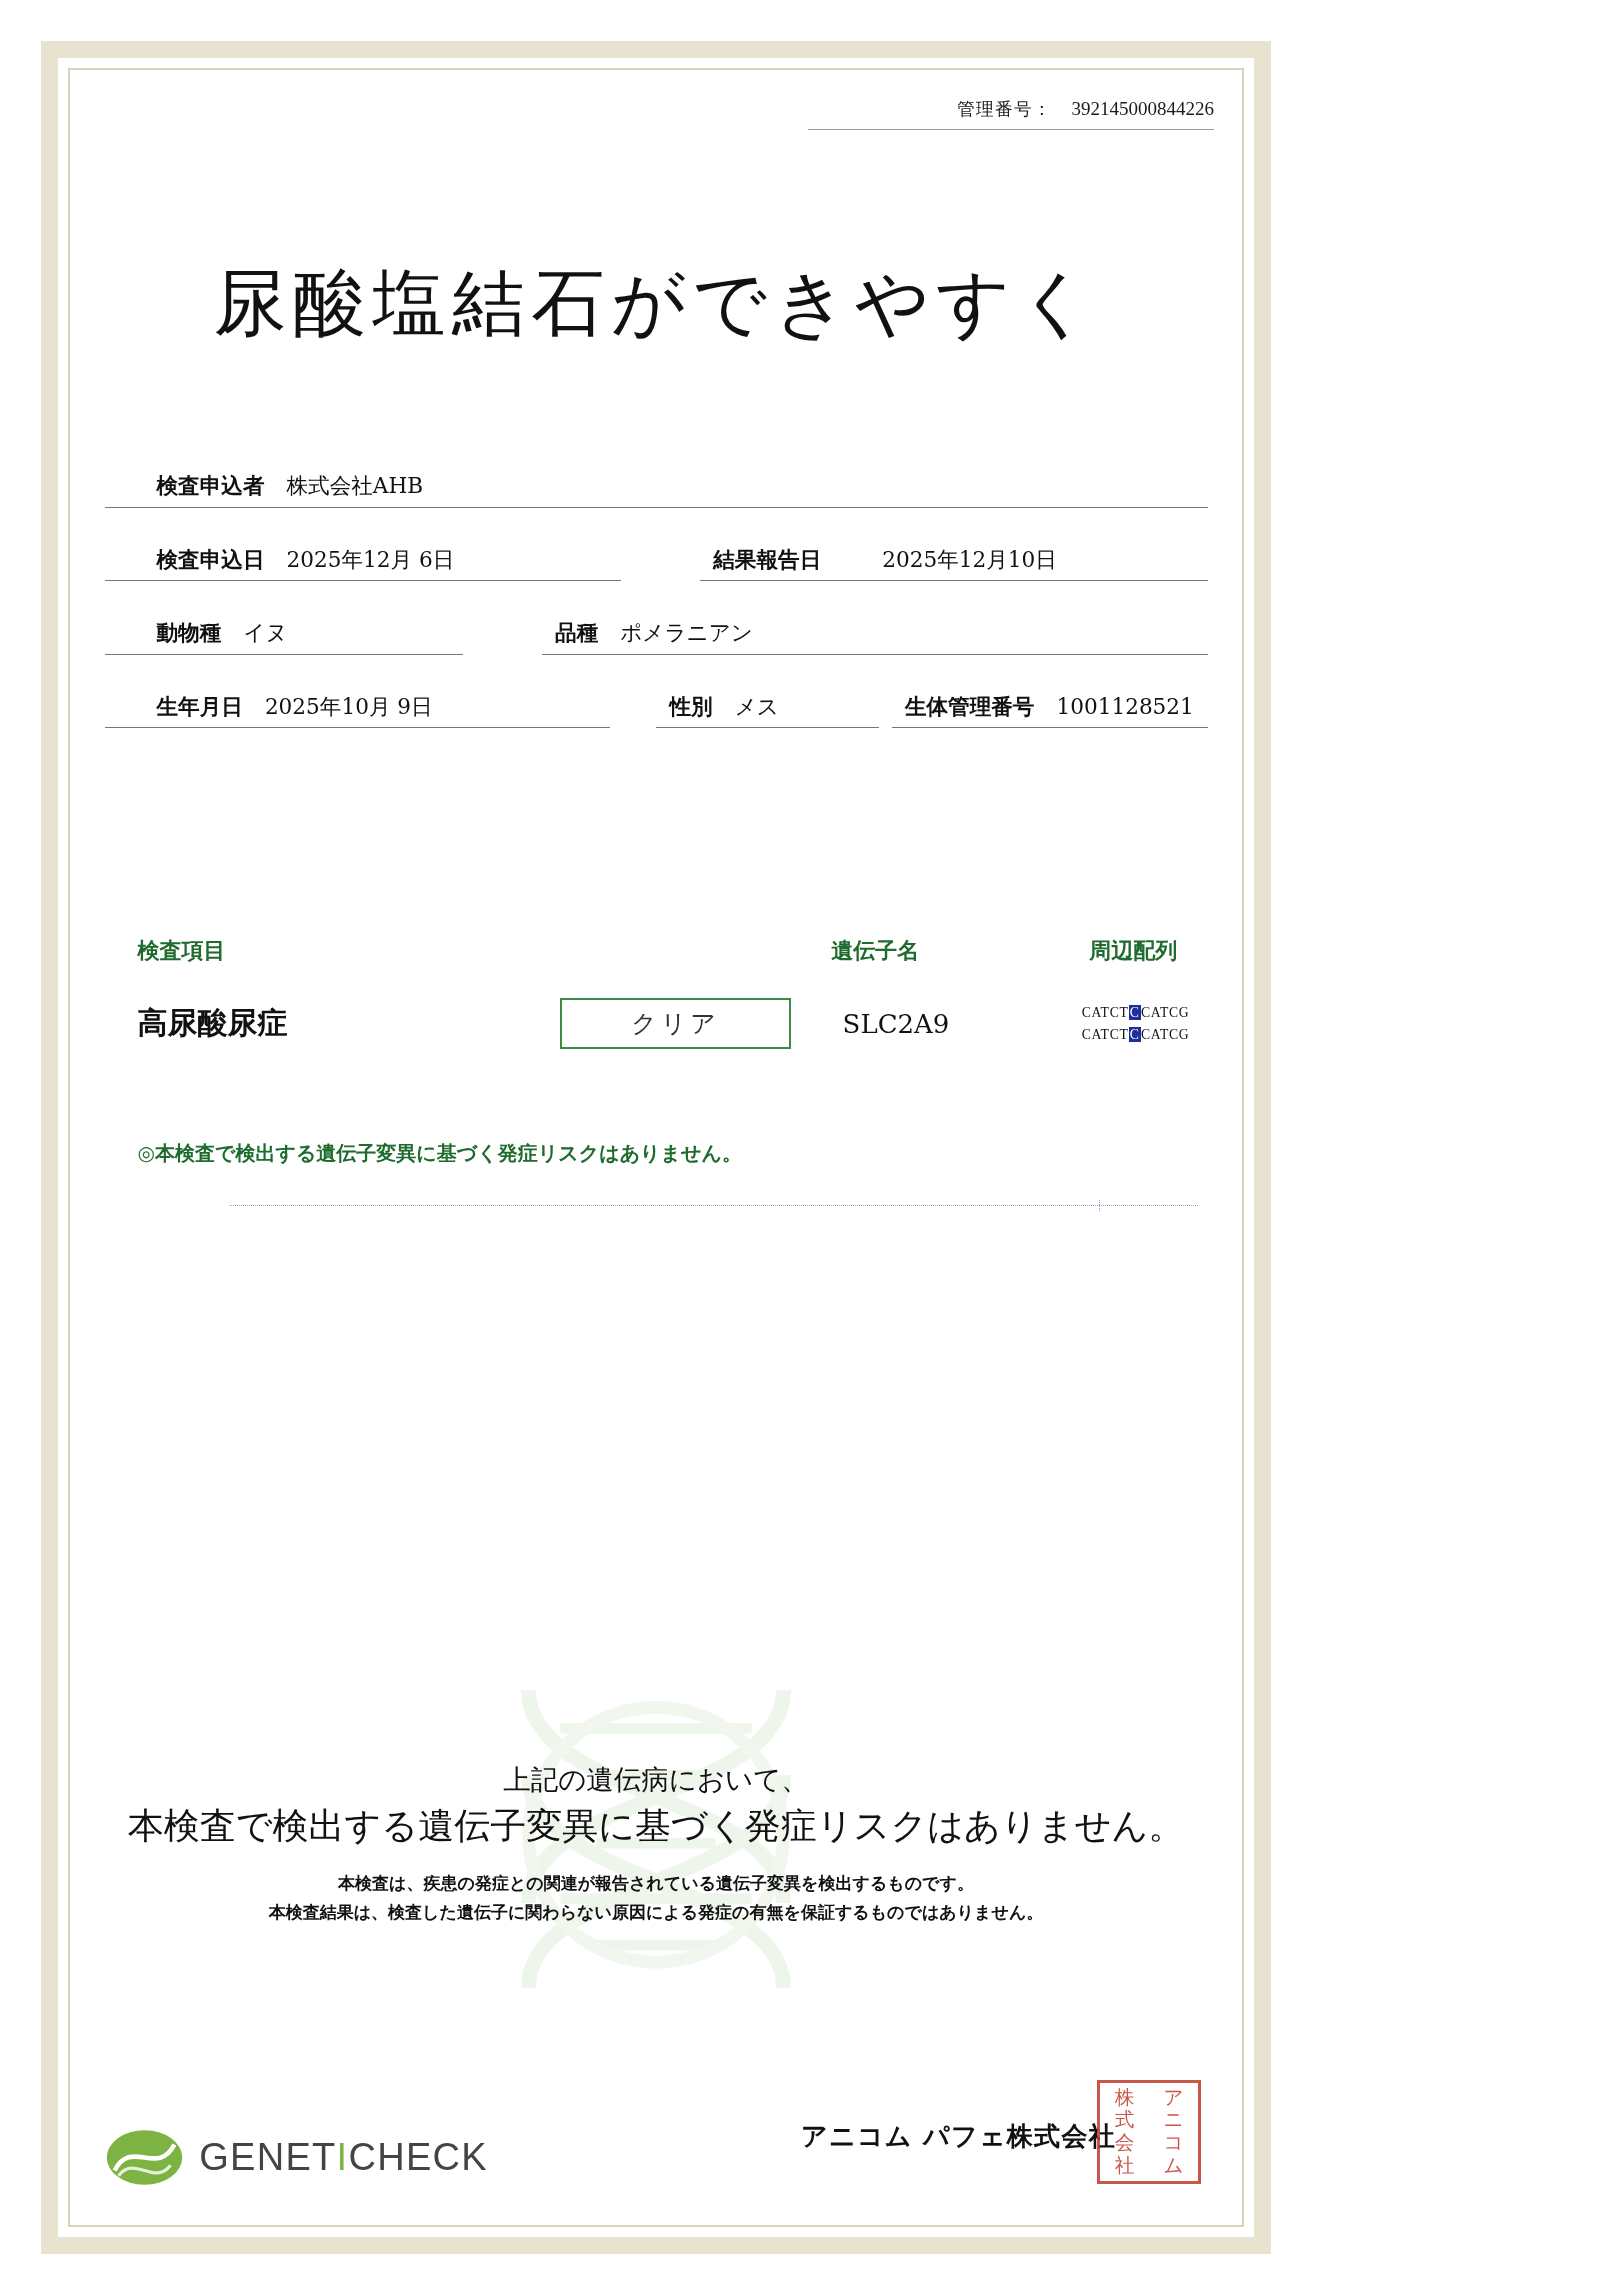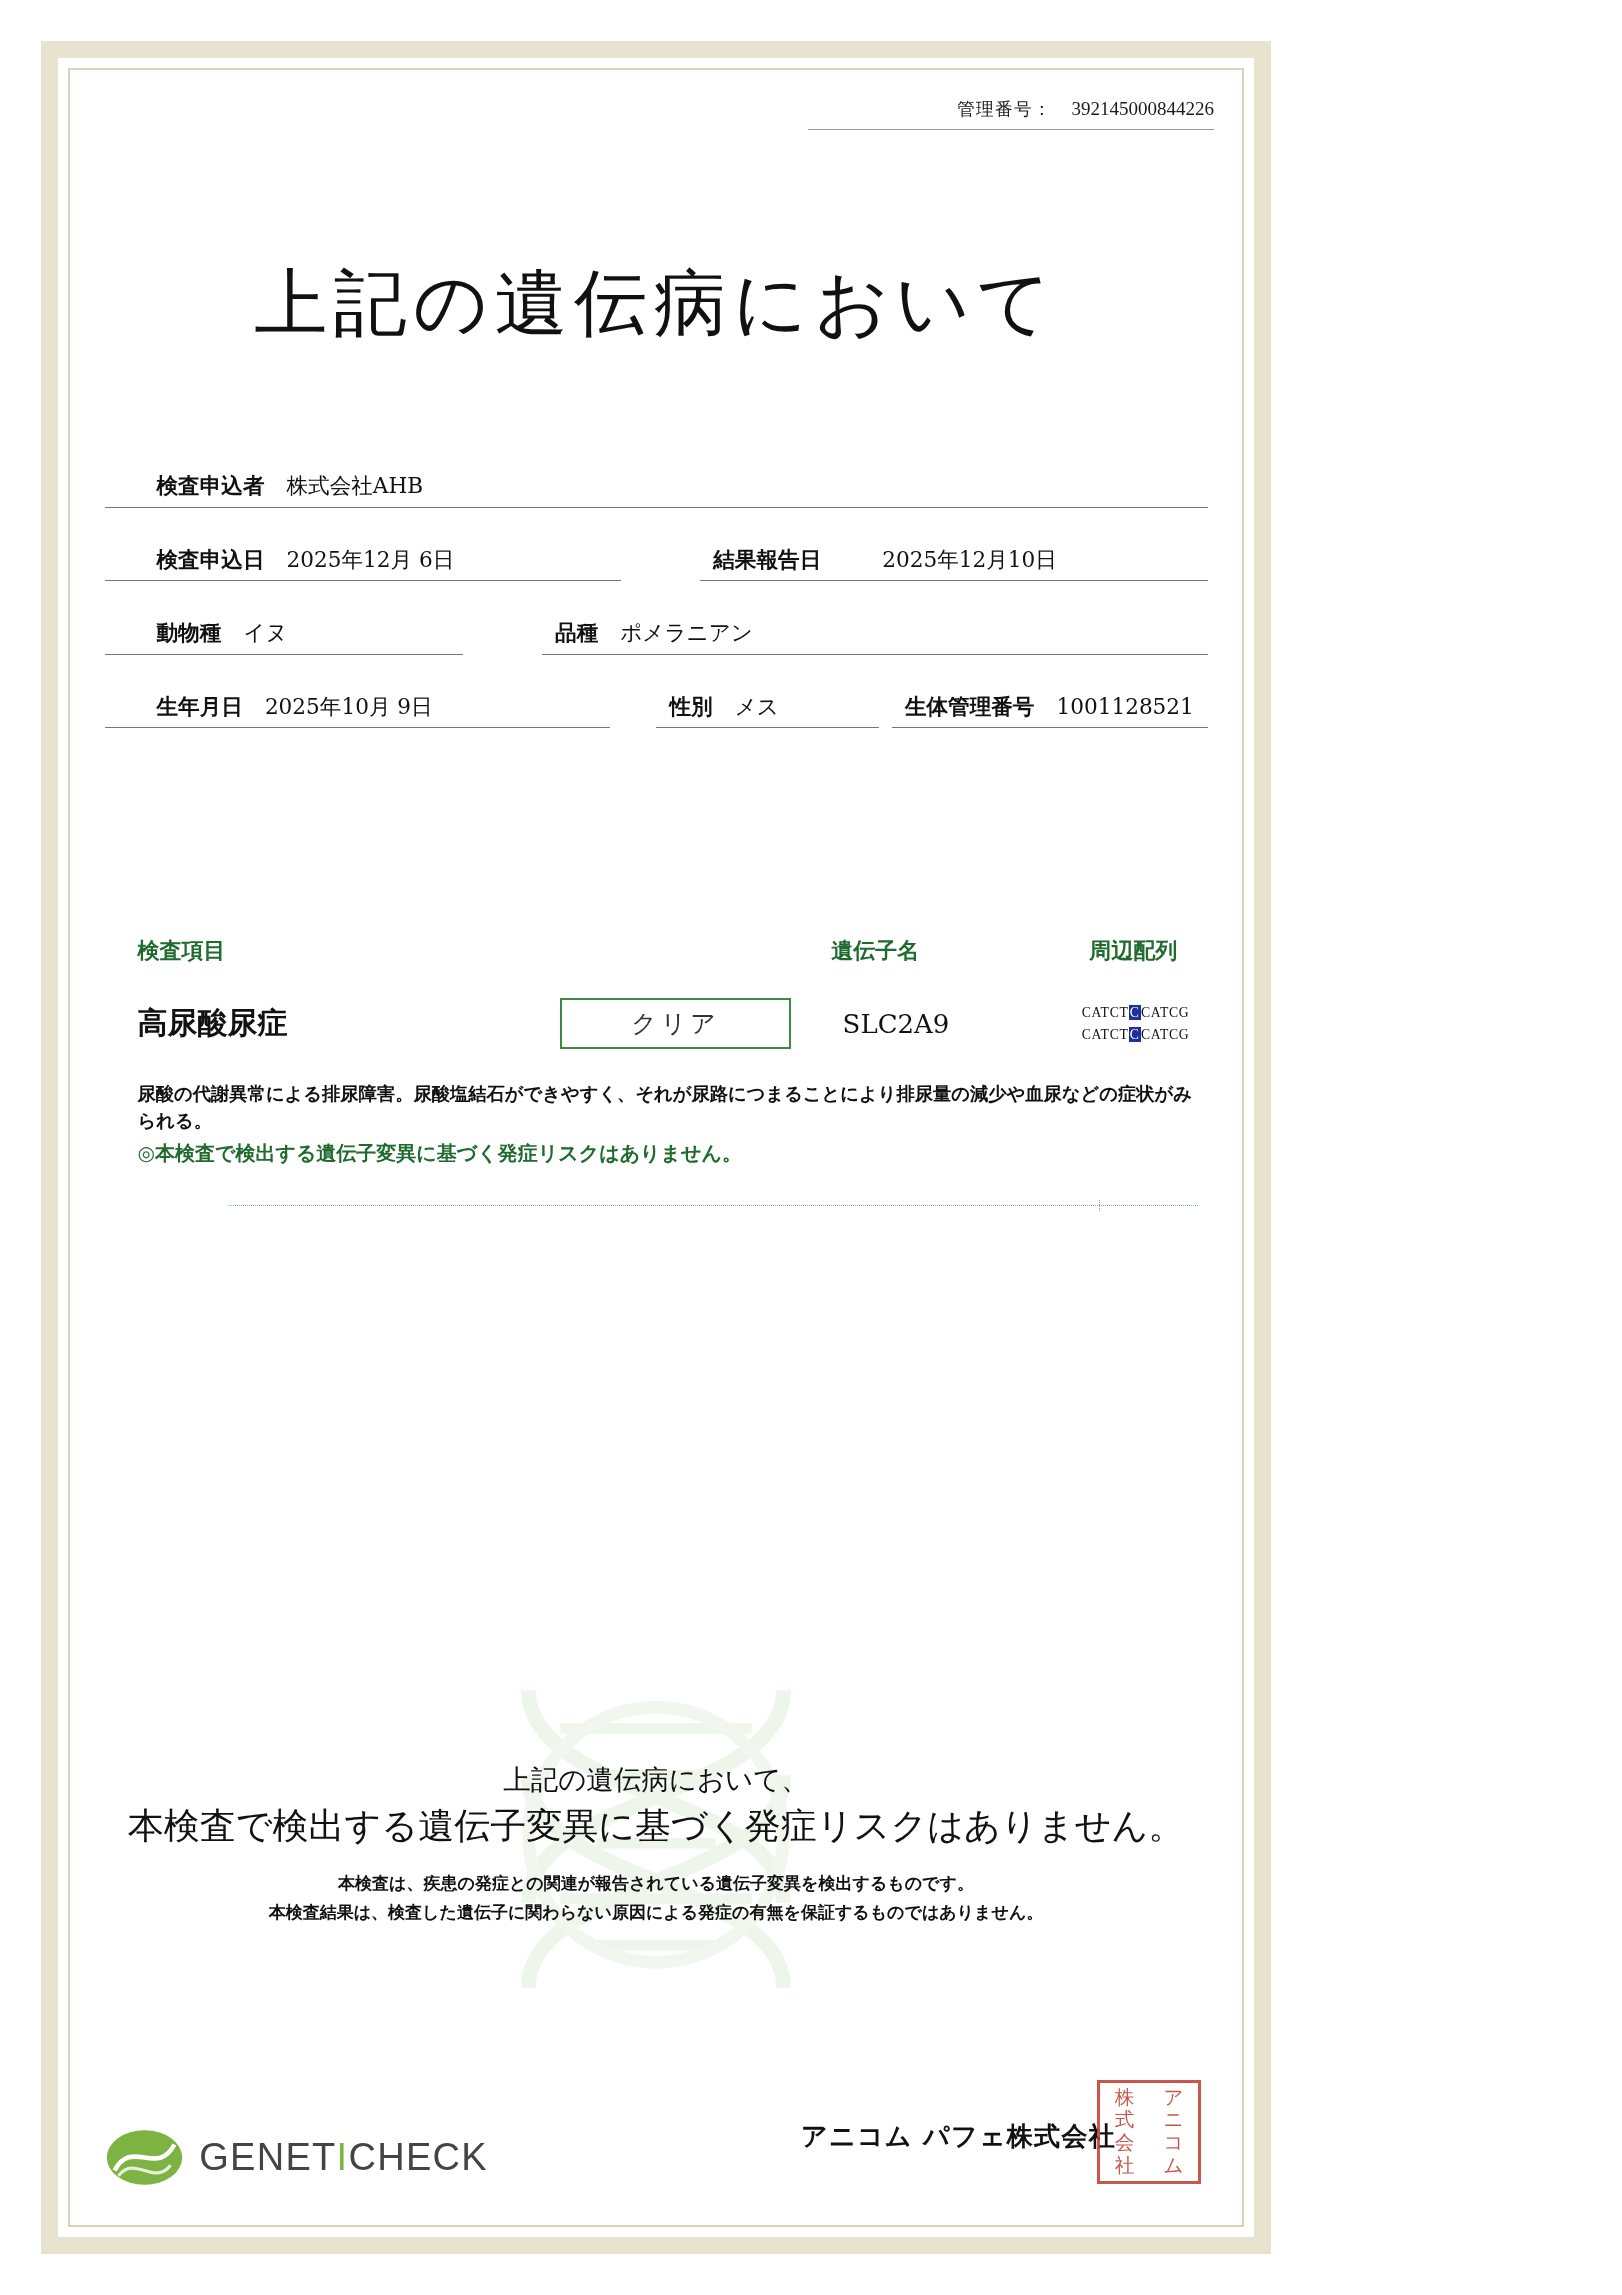--- a/index.html
+++ b/index.html
@@ -326,21 +326,21 @@
   <div class="border-outer"></div>
   <div class="border-inner"></div>
 
   <div class="content">
 
     <div class="ctrl-row">
       <span class="ctrl-label">管理番号：</span>
       <span class="ctrl-value">392145000844226</span>
     </div>
 
-    <div class="title">上記の遺伝病において</div>
+    <div class="title">尿酸塩結石ができやすく</div>
 
     <div class="info">
 
       <div class="info-row">
         <div class="fld f-applicant">
           <span class="lbl">検査申込者</span>
           <span class="val">株式会社AHB</span>
         </div>
       </div>
 
@@ -396,21 +396,20 @@
       <div class="seq-block">
         <div class="seq-line">
           <span>CATCT</span><span class="hl">C</span><span>CATCG</span>
         </div>
         <div class="seq-line">
           <span>CATCT</span><span class="hl">C</span><span>CATCG</span>
         </div>
       </div>
     </div>
 
-    <div class="desc">尿酸の代謝異常による排尿障害。尿酸塩結石ができやすく、それが尿路につまることにより排尿量の減少や血尿などの症状がみられる。</div>
     <div class="risk-line">◎本検査で検出する遺伝子変異に基づく発症リスクはありません。</div>
     <div class="dotted-rule"></div>
     <div class="dotted-tick" style="left:1001px;"></div>
     <div class="dotted-tick" style="left:1243px;"></div>
 
     <svg class="watermark" viewBox="0 0 200 160">
       <g fill="none" stroke="#cfe3c4" stroke-width="7">
         <path d="M40 10 C 40 60, 160 60, 160 110"></path>
         <path d="M160 10 C 160 60, 40 60, 40 110"></path>
         <path d="M40 50 C 40 100, 160 100, 160 150"></path>

